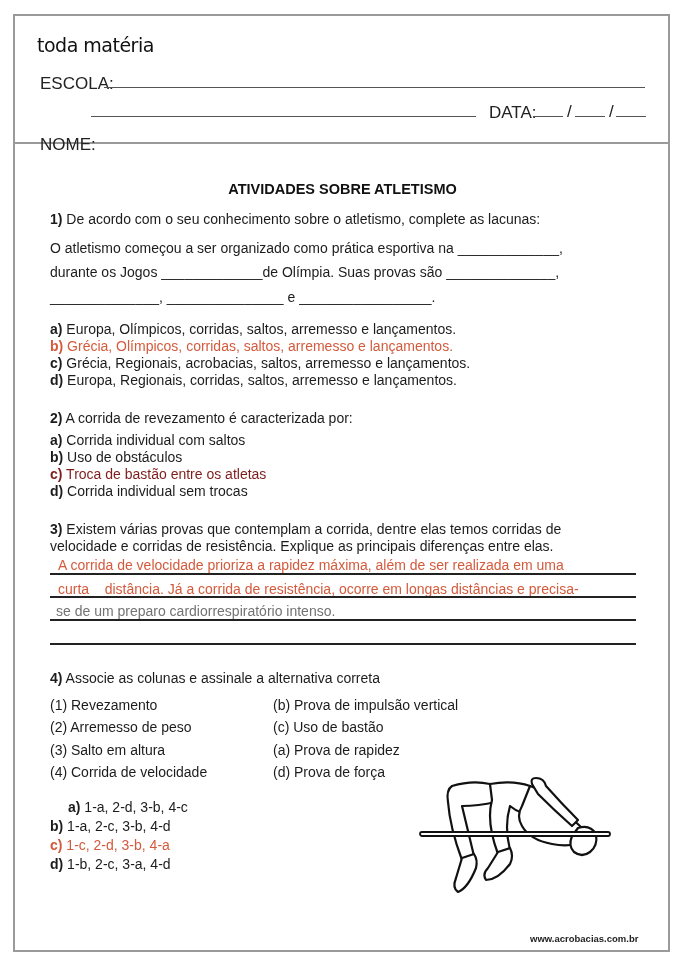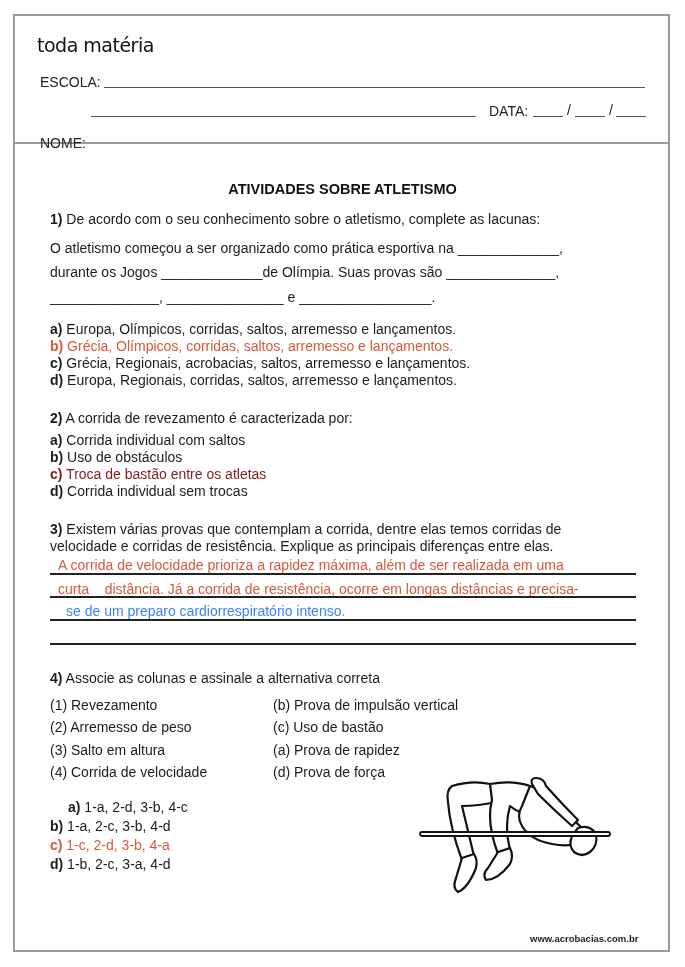--- a/index.html
+++ b/index.html
@@ -1,20 +1,20 @@
 <!DOCTYPE html>
 <html><head>
   <meta charset="utf-8">
   <style>
     html, body { margin: 0; padding: 0; background: #ffffff; }
     body { width: 685px; height: 967px; position: relative; font-family: "Liberation Sans", sans-serif; color: #1c1c1c; overflow: hidden; }
     .frame { position: absolute; left: 13px; top: 14px; width: 657px; height: 938px; border: 2px solid #9a9a9a; box-sizing: border-box; }
     .header-divider { position: absolute; left: 13px; top: 142px; width: 657px; height: 2px; background: #9a9a9a; }
     .logo { position: absolute; left: 37px; top: 34px; font-family: "DejaVu Sans", sans-serif; font-size: 19px; letter-spacing: -0.5px; font-weight: normal; color: #111; }
-    .field-label { position: absolute; font-size: 14px; color: #222; }
+    .field-label { position: absolute; font-size: 17px; color: #222; }
     .field-line { position: absolute; height: 1px; background: #555; }
     .title { position: absolute; left: 0; width: 685px; top: 181px; text-align: center; font-size: 14.5px; font-weight: bold; color: #111; }
     .txt { position: absolute; font-size: 14px; line-height: 17px; white-space: nowrap; color: #1c1c1c; }
     .b { font-weight: bold; }
     .ans { color: #d45a3c; }
     .rule { position: absolute; left: 50px; width: 586px; height: 1.5px; background: #222; }
     .url { position: absolute; left: 530px; top: 933px; font-size: 9.5px; font-weight: bold; color: #222; }
     .illus { position: absolute; left: 412px; top: 776px; }
   </style>
 </head>
@@ -89,21 +89,21 @@
 <div class="txt" style="left:50px; top:521px;">
   <span class="b">3)</span>
   <span>Existem várias provas que contemplam a corrida, dentre elas temos corridas de</span>
 </div>
 <div class="txt" style="left:50px; top:538px;">velocidade e corridas de resistência. Explique as principais diferenças entre elas.</div>
 
 <div class="txt ans" style="left: 58px; top: 557px; color: rgb(212, 90, 60);">A corrida de velocidade prioriza a rapidez máxima, além de ser realizada em uma</div>
 <div class="rule" style="top:573px;"></div>
 <div class="txt ans" style="left: 58px; top: 581px; white-space: pre; color: rgb(212, 90, 60);">curta    distância. Já a corrida de resistência, ocorre em longas distâncias e precisa-</div>
 <div class="rule" style="top:596px;"></div>
-<div class="txt ans" style="left: 66px; top: 603px; color: #3b82f6;">se de um preparo cardiorrespiratório intenso.</div>
+<div class="txt ans" style="left: 56px; top: 603px; color: #737373;">se de um preparo cardiorrespiratório intenso.</div>
 <div class="rule" style="top:619px;"></div>
 <div class="txt ans" style="left: 58px; top: 626px; color: rgb(212, 90, 60);"></div>
 <div class="rule" style="top:643px;"></div>
 
 <div class="txt" style="left:50px; top:670px;">
   <span class="b">4)</span>
   <span>Associe as colunas e assinale a alternativa correta</span>
 </div>
 
 <div class="txt" style="left:50px; top:697px;">(1) Revezamento</div>

